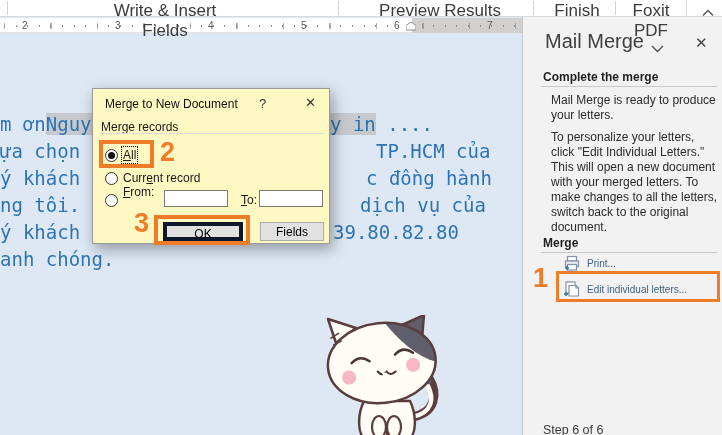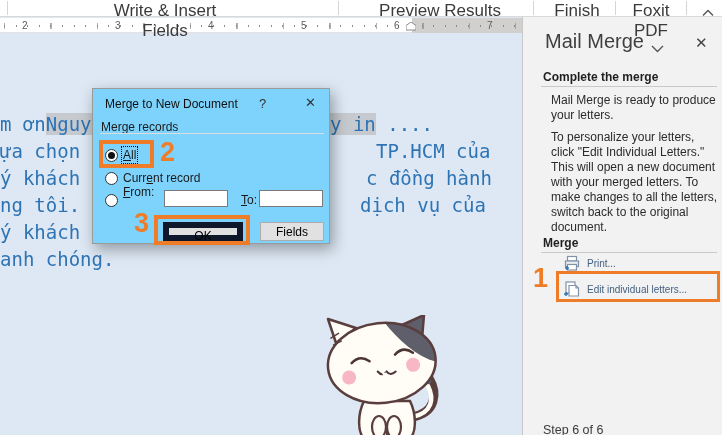--- a/index.html
+++ b/index.html
@@ -26,36 +26,36 @@
   .ruler-num { position:absolute; top:2px; font-size:10px; color:#595959; font-family:"Liberation Sans",sans-serif; }
 
   
   .doc-frag { position:absolute; font-family:"DejaVu Sans Mono", monospace; font-size:19px; line-height:21px; color:#2e74b5; white-space:pre; }
   .hl { background:#c6c9cd; }
 
   
   .cat { left:300px; top:298px; z-index:2; }
 
   
-  .dialog { left:92px; top:88px; width:238px; height:156px; background:#7dd3fc; border:1px solid #9b9b9b;
+  .dialog { left:92px; top:88px; width:238px; height:156px; background:#fef9c3; border:1px solid #9b9b9b;
     box-shadow:3px 5px 14px rgba(0,0,0,.35); z-index:10; font-size:12px; color:#000; }
   .dlg-title { position:absolute; left:12px; top:8px; font-size:12px; color:#101010; }
   .dlg-help { position:absolute; left:166px; top:7px; font-size:13px; color:#333; cursor:pointer; }
   .dlg-close { position:absolute; left:208px; top:6px; font-size:13px; color:#333; cursor:pointer; padding:0 4px; }
   .group-line { position:absolute; left:7px; top:44px; width:224px; height:1px; background:#dcdcdc; }
   .group-label { position:absolute; left:8px; top:31px; font-size:12px; color:#1a1a1a; }
   .radio { position:absolute; width:13px; height:13px; border:1px solid #333; border-radius:50%; background:#fff; }
   .radio.sel::after { content:""; position:absolute; left:2px; top:2px; width:7px; height:7px; border-radius:50%; background:#111; }
   .rlabel { position:absolute; font-size:12px; color:#1a1a1a; white-space:nowrap; }
   .focusbox { outline:1px dotted #000; outline-offset:1px;text-align:right; }
   .u { text-decoration:underline; }
   .txtbox { position:absolute; width:64px; height:17px; background:#fff; border:1px solid #7a7a7a; font-size:12px; padding:0 2px; }
   .btn { position:absolute; height:19px; background:#e1e1e1; border:1px solid #acacac; font-size:12px; color:#000;
     text-align:center; line-height:16px; cursor:pointer; font-family:"Liberation Sans",sans-serif; }
-  .btn.default { border:6px solid #0f172a; }
+  .btn.default { border:4px solid #0f172a; }
 
   
   .ann-box { position:absolute; border:4px solid #ee7c28; z-index:20; }
   .ann-num { position:absolute; color:#ee7c28; font-weight:bold; font-size:27px; z-index:21; font-family:"Liberation Sans",sans-serif; }
 
   
   .sidebar { left:522px; top:17px; width:200px; height:418px; background:#f2f2f2; border-left:1px solid #c8c8c8; z-index:4; }
   .sb-title { position:absolute; left:22px; top:13px; font-size:20px; color:#3f3f3f; }
   .sb-chevron { position:absolute; left:128px; top:22px; cursor:pointer; }
   .sb-close { position:absolute; left:170px; top:15px; font-size:15px; color:#444; cursor:pointer; padding:2px; }
@@ -109,20 +109,21 @@
   <div class="doc-frag" style="left:0;top:124px">ựa chọn dị</div>
   <div class="doc-frag" style="left:376px;top:124px">TP.HCM của</div>
 
   <div class="doc-frag" style="left:0;top:151px">ý khách hà</div>
   <div class="doc-frag" style="left:366px;top:151px">c đồng hành</div>
 
   <div class="doc-frag" style="left:0;top:178px">ng tôi. Nề</div>
   <div class="doc-frag" style="left:360px;top:178px">dịch vụ của</div>
 
   <div class="doc-frag" style="left:0;top:205px">ý khách vu</div>
+  <div class="doc-frag" style="left:333px;top:205px">39.80.82.80</div>
 
   <div class="doc-frag" style="left:0;top:232px">anh chóng.</div>
 
   <svg class="abs cat" width="165" height="135" viewBox="0 0 165 135">
     <ellipse cx="88" cy="127" rx="40" ry="6" fill="#a9b5ac" opacity="0.6"></ellipse>
 
     <path d="M112,102 C136,98 138,78 129,63" fill="none" stroke="#5a3d3d" stroke-width="9" stroke-linecap="round"></path>
     <path d="M112,102 C133,98 134,83 128,71" fill="none" stroke="#fffdf6" stroke-width="4.5" stroke-linecap="round"></path>
     <circle cx="128" cy="66" r="3.2" fill="#5f5f6b"></circle>
 

